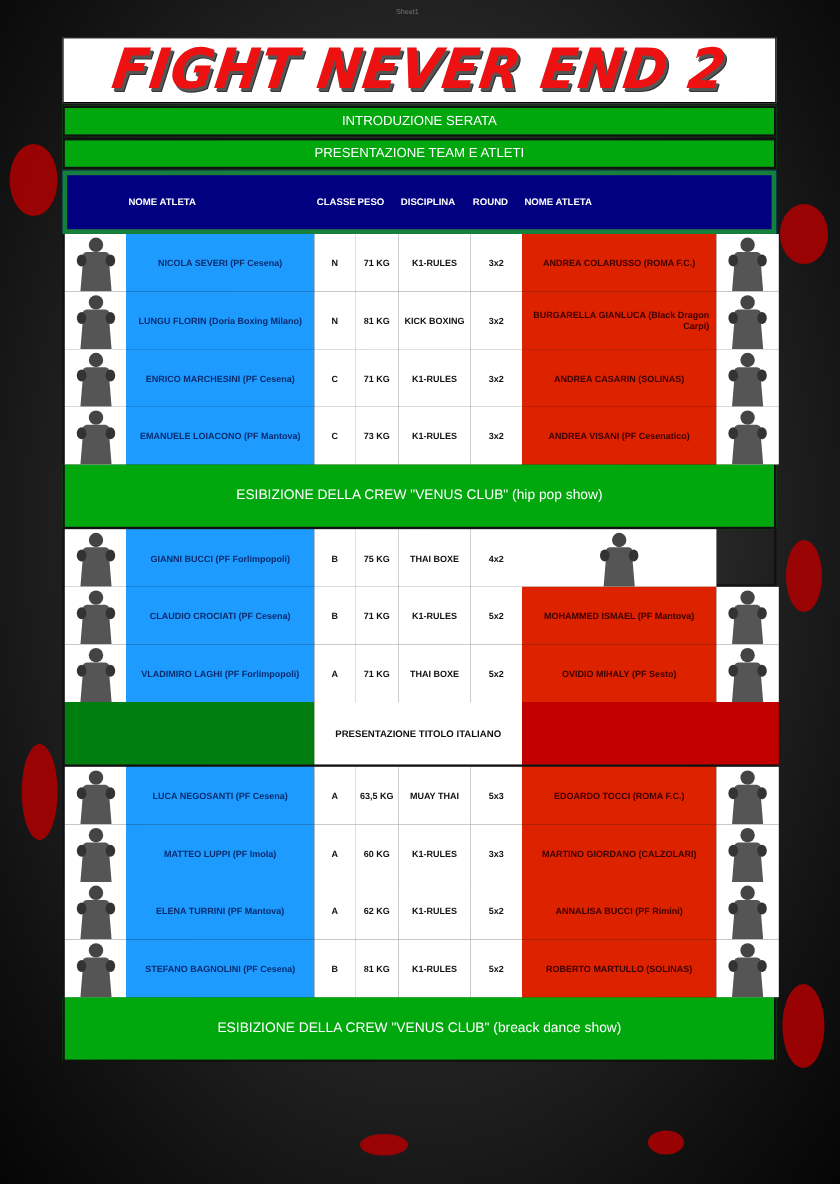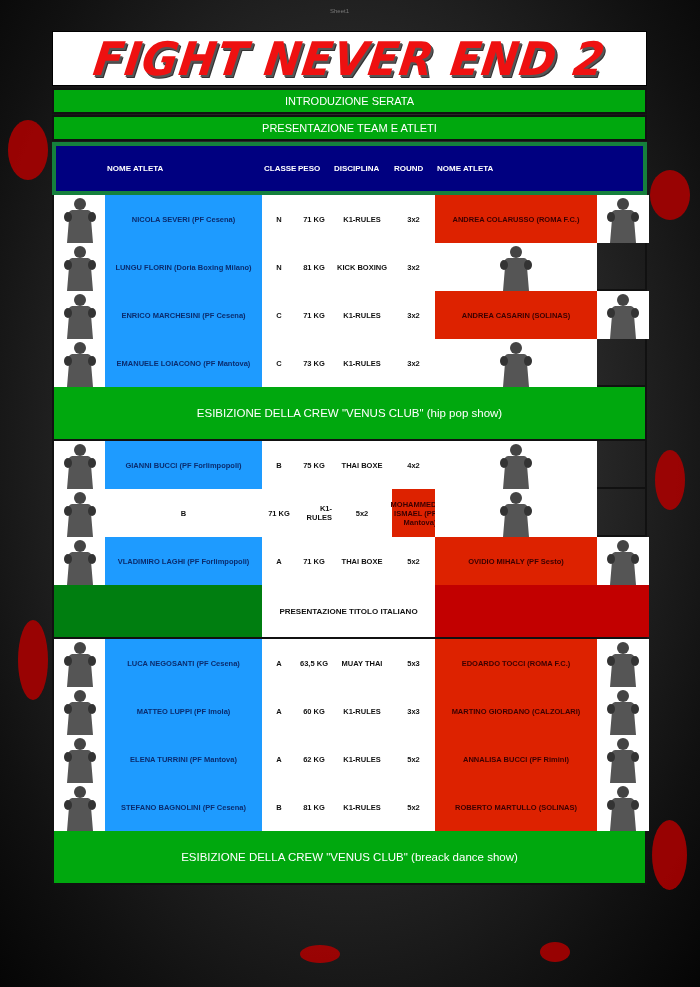--- a/index.html
+++ b/index.html
@@ -120,20 +120,21 @@
         <path d="M8 48 L10 24 Q8 16 13 15 L29 15 Q34 16 32 24 L34 48 Z" fill="#555"></path>
         <ellipse cx="9" cy="22" rx="4" ry="5" fill="#333"></ellipse>
         <ellipse cx="33" cy="22" rx="4" ry="5" fill="#333"></ellipse>
       </svg>
     </div>
     <div class="blue">LUNGU FLORIN (Doria Boxing Milano)</div>
     <div class="white">N</div>
     <div class="white">81 KG</div>
     <div class="white">KICK BOXING</div>
     <div class="white">3x2</div>
+    <div class="red">BURGARELLA GIANLUCA (Black Dragon Carpi)</div>
     <div class="photo">
       <svg class="fighter-svg" viewBox="0 0 42 48">
         <circle cx="21" cy="9" r="6" fill="#444"></circle>
         <path d="M8 48 L10 24 Q8 16 13 15 L29 15 Q34 16 32 24 L34 48 Z" fill="#555"></path>
         <ellipse cx="9" cy="22" rx="4" ry="5" fill="#333"></ellipse>
         <ellipse cx="33" cy="22" rx="4" ry="5" fill="#333"></ellipse>
       </svg>
     </div>
   </div>
       <div class="row">
@@ -167,20 +168,21 @@
         <path d="M8 48 L10 24 Q8 16 13 15 L29 15 Q34 16 32 24 L34 48 Z" fill="#555"></path>
         <ellipse cx="9" cy="22" rx="4" ry="5" fill="#333"></ellipse>
         <ellipse cx="33" cy="22" rx="4" ry="5" fill="#333"></ellipse>
       </svg>
     </div>
     <div class="blue">EMANUELE LOIACONO (PF Mantova)</div>
     <div class="white">C</div>
     <div class="white">73 KG</div>
     <div class="white">K1-RULES</div>
     <div class="white">3x2</div>
+    <div class="red">ANDREA VISANI (PF Cesenatico)</div>
     <div class="photo">
       <svg class="fighter-svg" viewBox="0 0 42 48">
         <circle cx="21" cy="9" r="6" fill="#444"></circle>
         <path d="M8 48 L10 24 Q8 16 13 15 L29 15 Q34 16 32 24 L34 48 Z" fill="#555"></path>
         <ellipse cx="9" cy="22" rx="4" ry="5" fill="#333"></ellipse>
         <ellipse cx="33" cy="22" rx="4" ry="5" fill="#333"></ellipse>
       </svg>
     </div>
   </div>
     </div>
@@ -213,20 +215,21 @@
   </div>
       <div class="row">
     <div class="photo">
       <svg class="fighter-svg" viewBox="0 0 42 48">
         <circle cx="21" cy="9" r="6" fill="#444"></circle>
         <path d="M8 48 L10 24 Q8 16 13 15 L29 15 Q34 16 32 24 L34 48 Z" fill="#555"></path>
         <ellipse cx="9" cy="22" rx="4" ry="5" fill="#333"></ellipse>
         <ellipse cx="33" cy="22" rx="4" ry="5" fill="#333"></ellipse>
       </svg>
     </div>
+    <div class="blue">CLAUDIO CROCIATI (PF Cesena)</div>
     <div class="white">B</div>
     <div class="white">71 KG</div>
     <div class="white">K1-RULES</div>
     <div class="white">5x2</div>
     <div class="red">MOHAMMED ISMAEL (PF Mantova)</div>
     <div class="photo">
       <svg class="fighter-svg" viewBox="0 0 42 48">
         <circle cx="21" cy="9" r="6" fill="#444"></circle>
         <path d="M8 48 L10 24 Q8 16 13 15 L29 15 Q34 16 32 24 L34 48 Z" fill="#555"></path>
         <ellipse cx="9" cy="22" rx="4" ry="5" fill="#333"></ellipse>

